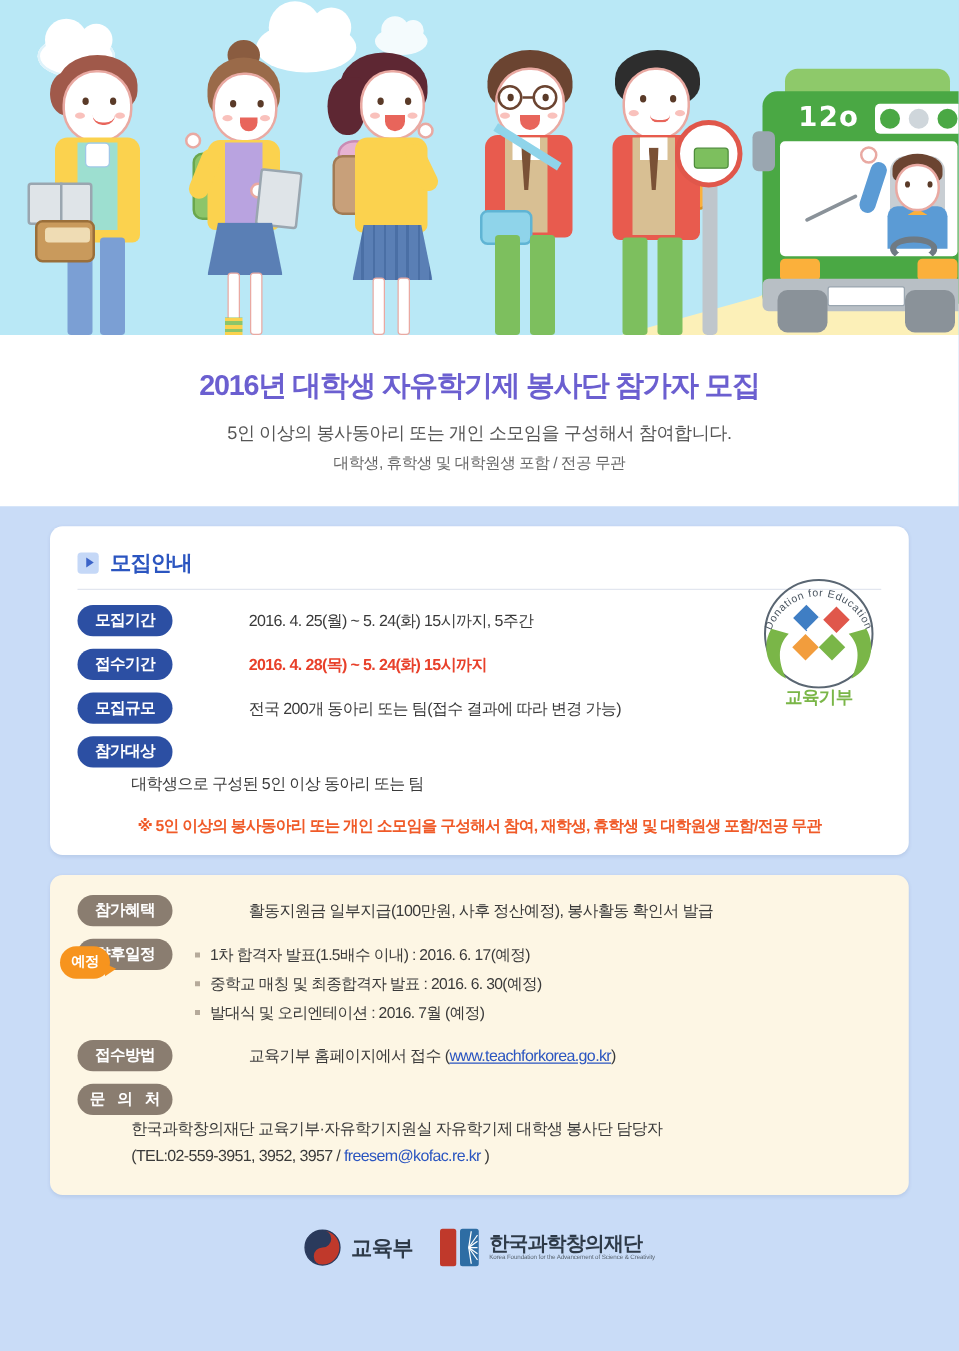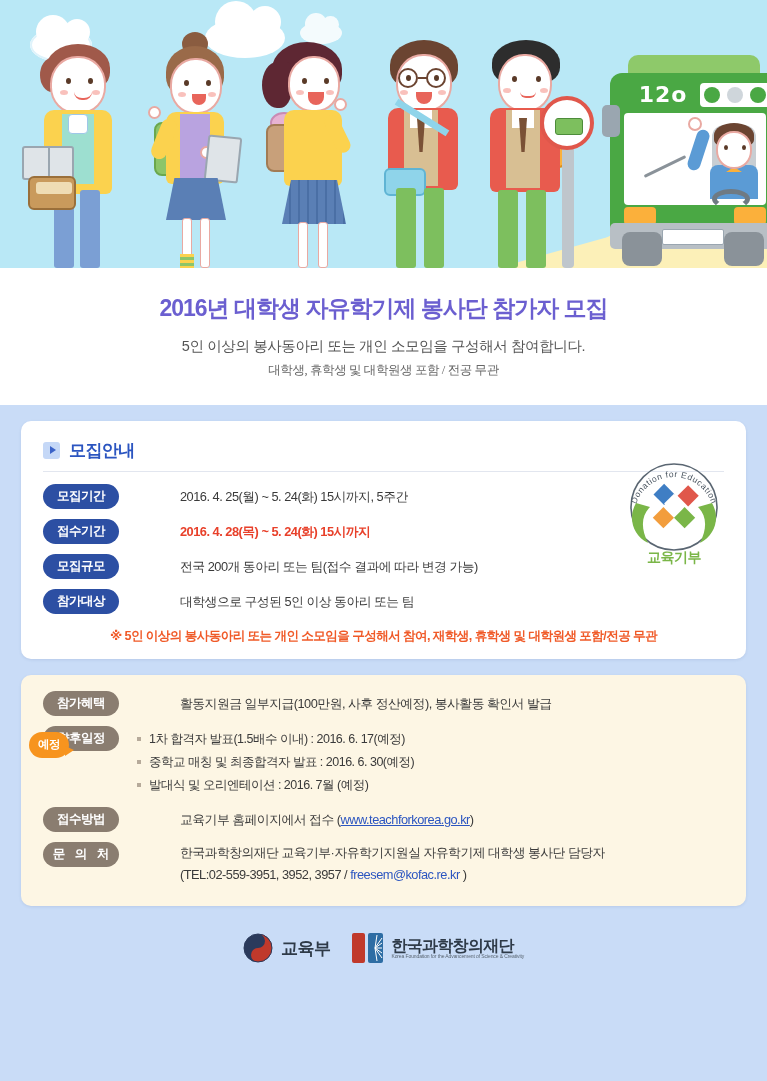--- a/index.html
+++ b/index.html
@@ -198,24 +198,24 @@
 
   
   .title-card {
     background:#fff; width:767px; padding:26px 0 26px; text-align:center;
   }
   .main-title {
     font-size: 23px; font-weight: 800; color:#6b5fd0; letter-spacing:-1px;
     line-height:1.25;
   }
   .subtitle1 { margin-top:14px; font-size:14.5px; color:#555; letter-spacing:-.4px; }
-  .subtitle2 { margin-top:6px; font-size:12.5px; color:#666; letter-spacing:-.4px;font-family:Liberation Serif, serif; }
-
-  
-  .content { padding: 16px 21px 0; }
+  .subtitle2 { margin-top:6px; font-size:12.5px; color:#666; letter-spacing:-.4px; }
+
+  
+  .content { padding: 16px 40px 0; }
 
   .panel {
     background:#fff; border-radius:10px;
     box-shadow: 0 1px 3px rgba(60,80,140,.12);
     position:relative;
   }
   .panel.info { padding: 18px 22px 14px; }
   .panel.extra {
     margin-top: 16px; background:#fdf6e4; padding: 16px 22px 18px;
   }
@@ -227,21 +227,21 @@
   }
   .sec-icon::after {
     content:""; border-left:6px solid #3b63c8; border-top:4px solid transparent;
     border-bottom:4px solid transparent; margin-left:2px;
   }
   .sec-title { font-size:17px; font-weight:800; color:#2b55c0; letter-spacing:-.6px; }
   .sec-rule { border-top:1px solid #e2e6ef; margin-bottom:12px; }
 
   .rows { position:relative; }
   .row { display:flex; align-items:flex-start; margin-bottom:10px; }
-  .row:last-child { margin-bottom:2px; }
+  .row:last-child { margin-bottom:2px;flex-direction:column; }
 
   .pill {
     flex:0 0 auto; width:76px; height:25px; border-radius:13px;
     color:#fff; font-size:12.5px; font-weight:700; letter-spacing:-.5px;
     display:flex; align-items:center; justify-content:center;
     margin-right:18px;
   }
   .pill.blue { background:#2c4fa3; }
   .pill.brown { background:#8a7d70; }
   .pill.spaced { letter-spacing:3px; text-indent:3px; }

